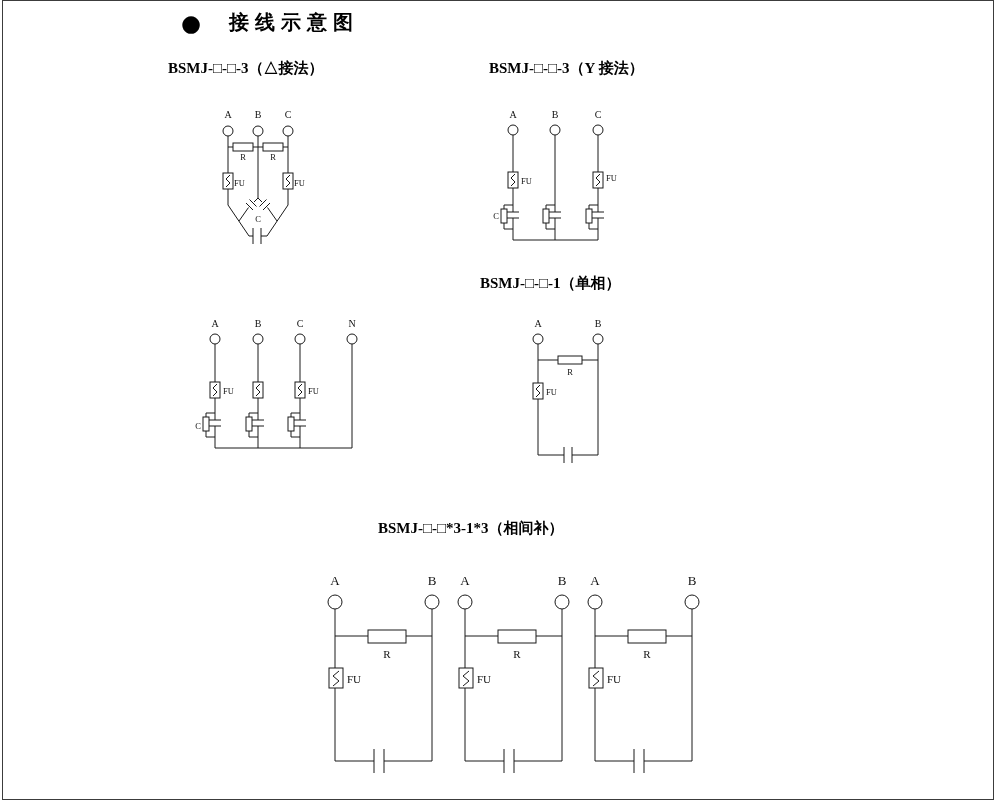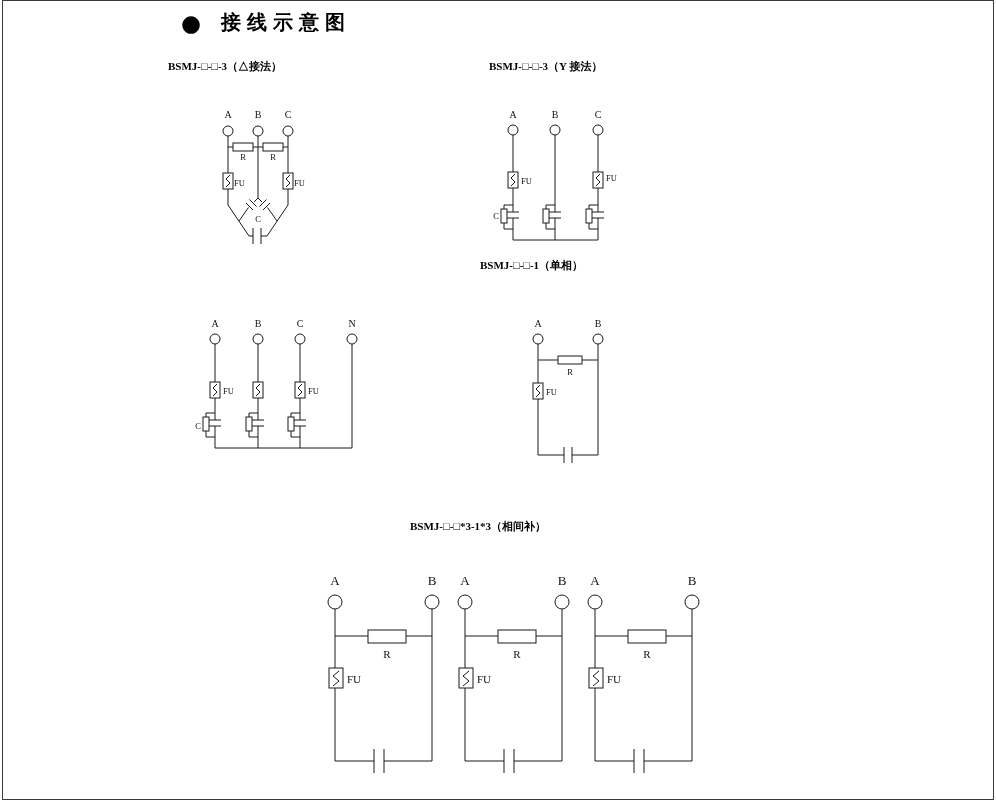--- a/index.html
+++ b/index.html
@@ -2,22 +2,22 @@
 <html><head>
 <meta charset="utf-8">
 <style>
   * { margin:0; padding:0; box-sizing:border-box; }
   html,body { background:#ffffff; }
   body { width:996px; height:803px; font-family:"Liberation Serif", serif; color:#000; }
   .page { position:relative; width:996px; height:803px; background:#fff; overflow:hidden; }
   .frame { position:absolute; left:2px; top:0; width:992px; height:800px; border:1px solid #3c3c3c; pointer-events:none; }
   .main-title { position:absolute; left:181px; top:9px; display:flex; align-items:center; }
   .bullet { font-size:23px; line-height:24px; font-family:"DejaVu Sans", sans-serif; }
-  .title-text { margin-left:20px; font-size:20px; font-weight:bold; letter-spacing:6px; font-family:"Liberation Serif", serif; }
-  .dlabel { position:absolute; font-size:11px; font-weight:bold; white-space:nowrap; font-family:"Liberation Serif", serif; }
+  .title-text { margin-left:28px; font-size:20px; font-weight:bold; letter-spacing:6px; font-family:"Liberation Serif", serif; }
+  .dlabel { position:absolute; font-size:15px; font-weight:bold; white-space:nowrap; font-family:"Liberation Serif", serif; }
   svg.circuit { position:absolute; overflow:visible; }
   svg.circuit line, svg.circuit polyline { stroke:#1a1a1a; stroke-width:1; fill:none; }
   svg.circuit rect { fill:#ffffff; stroke:#1a1a1a; stroke-width:1; }
   svg.circuit circle { fill:#ffffff; stroke:#1a1a1a; stroke-width:1; }
   svg.circuit text { font-family:"Liberation Serif", serif; font-size:10px; fill:#111; }
   svg.circuit text.s { font-size:8.5px; }
   svg.circuit text.b { font-size:13px; }
   svg.circuit text.m { font-size:11px; }
 </style>
 </head>
@@ -26,22 +26,22 @@
 <div class="page">
   <div class="frame"></div>
 
   <div class="main-title">
     <span class="bullet">●</span>
     <span class="title-text">接线示意图</span>
   </div>
 
   <div class="dlabel" style="left:168px; top:59px;">BSMJ-□-□-3（△接法）</div>
   <div class="dlabel" style="left:489px; top:59px;">BSMJ-□-□-3（Y 接法）</div>
-  <div class="dlabel" style="left:480px; top:258px;">BSMJ-□-□-1（单相）</div>
-  <div class="dlabel" style="left:378px; top:519px;margin-left:32px;">BSMJ-□-□*3-1*3（相间补）</div>
+  <div class="dlabel" style="left:480px; top:274px;">BSMJ-□-□-1（单相）</div>
+  <div class="dlabel" style="left:378px; top:519px;">BSMJ-□-□*3-1*3（相间补）</div>
 
   <svg class="circuit" style="left:195px; top:105px;" width="140" height="150" viewBox="0 0 140 150">
     <g>
       <line x1="33" y1="31" x2="33" y2="100"></line>
       <line x1="63" y1="31" x2="63" y2="93"></line>
       <line x1="93" y1="31" x2="93" y2="100"></line>
       <line x1="33" y1="42" x2="93" y2="42"></line>
       <line x1="33" y1="100" x2="54" y2="131"></line>
       <line x1="72" y1="131" x2="93" y2="100"></line>
       <line x1="63" y1="93" x2="59" y2="97"></line>

